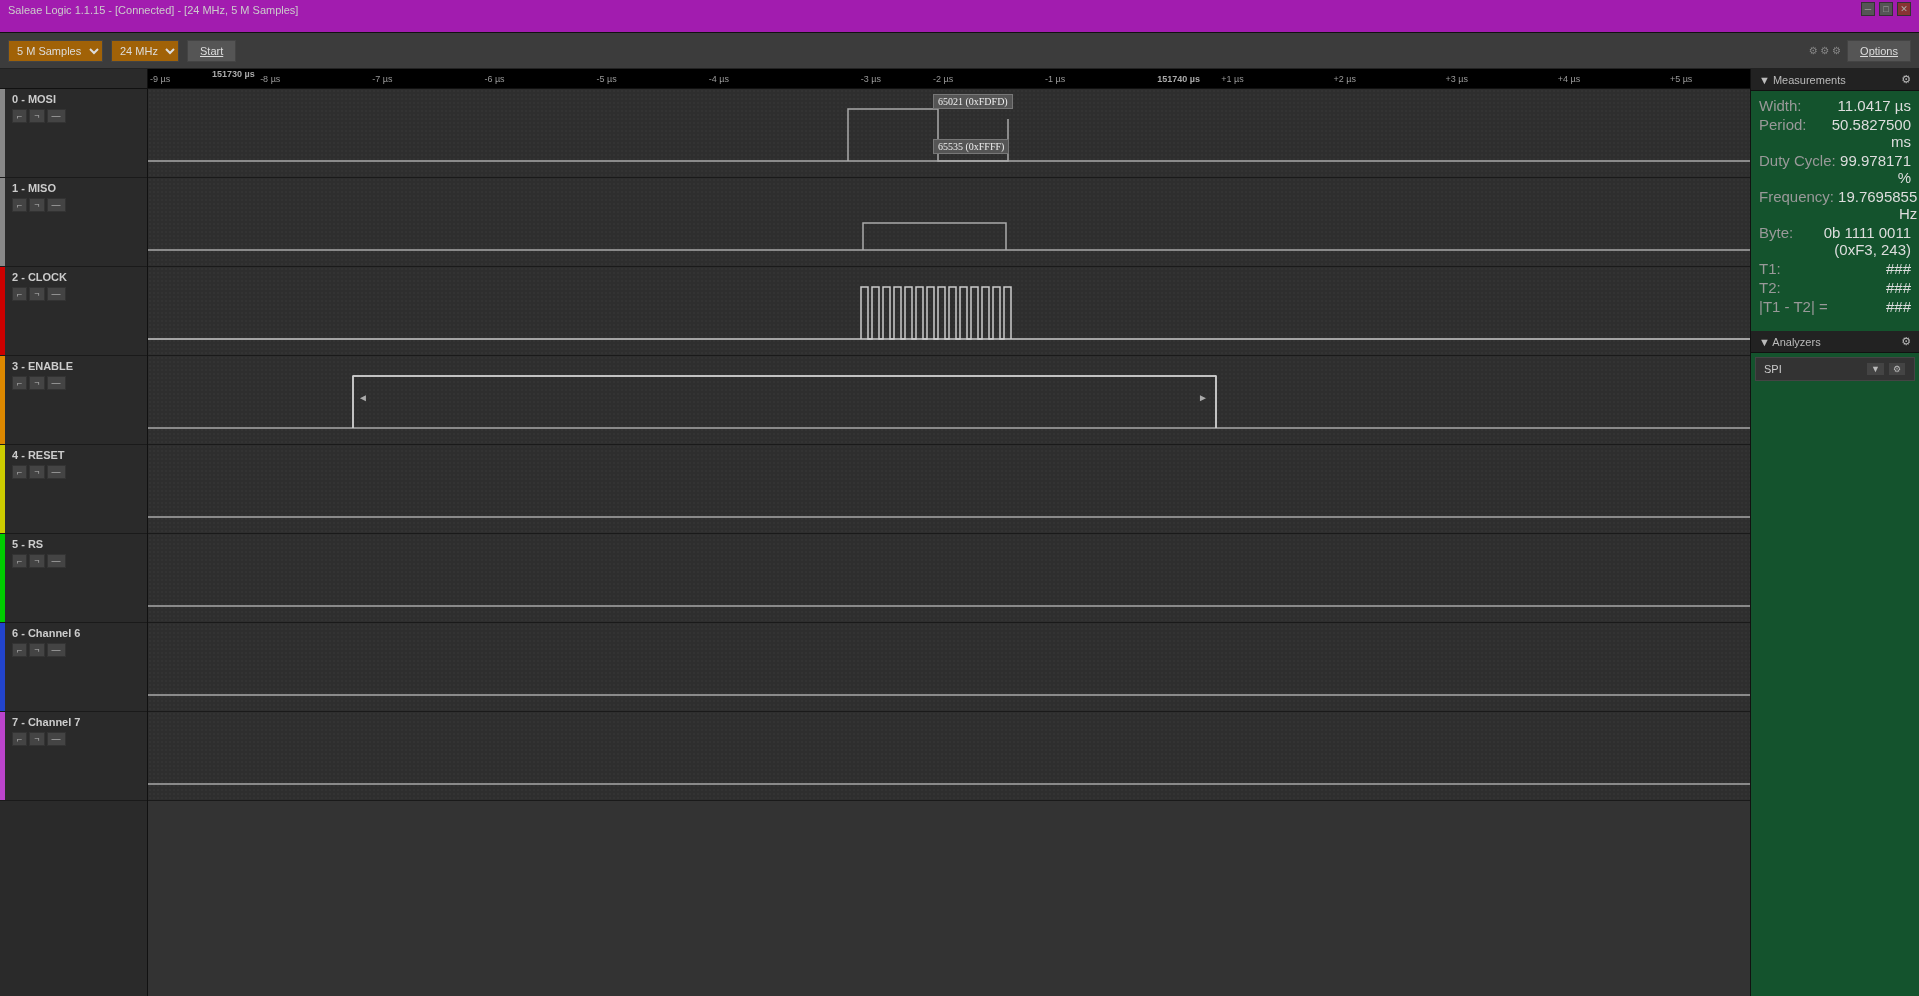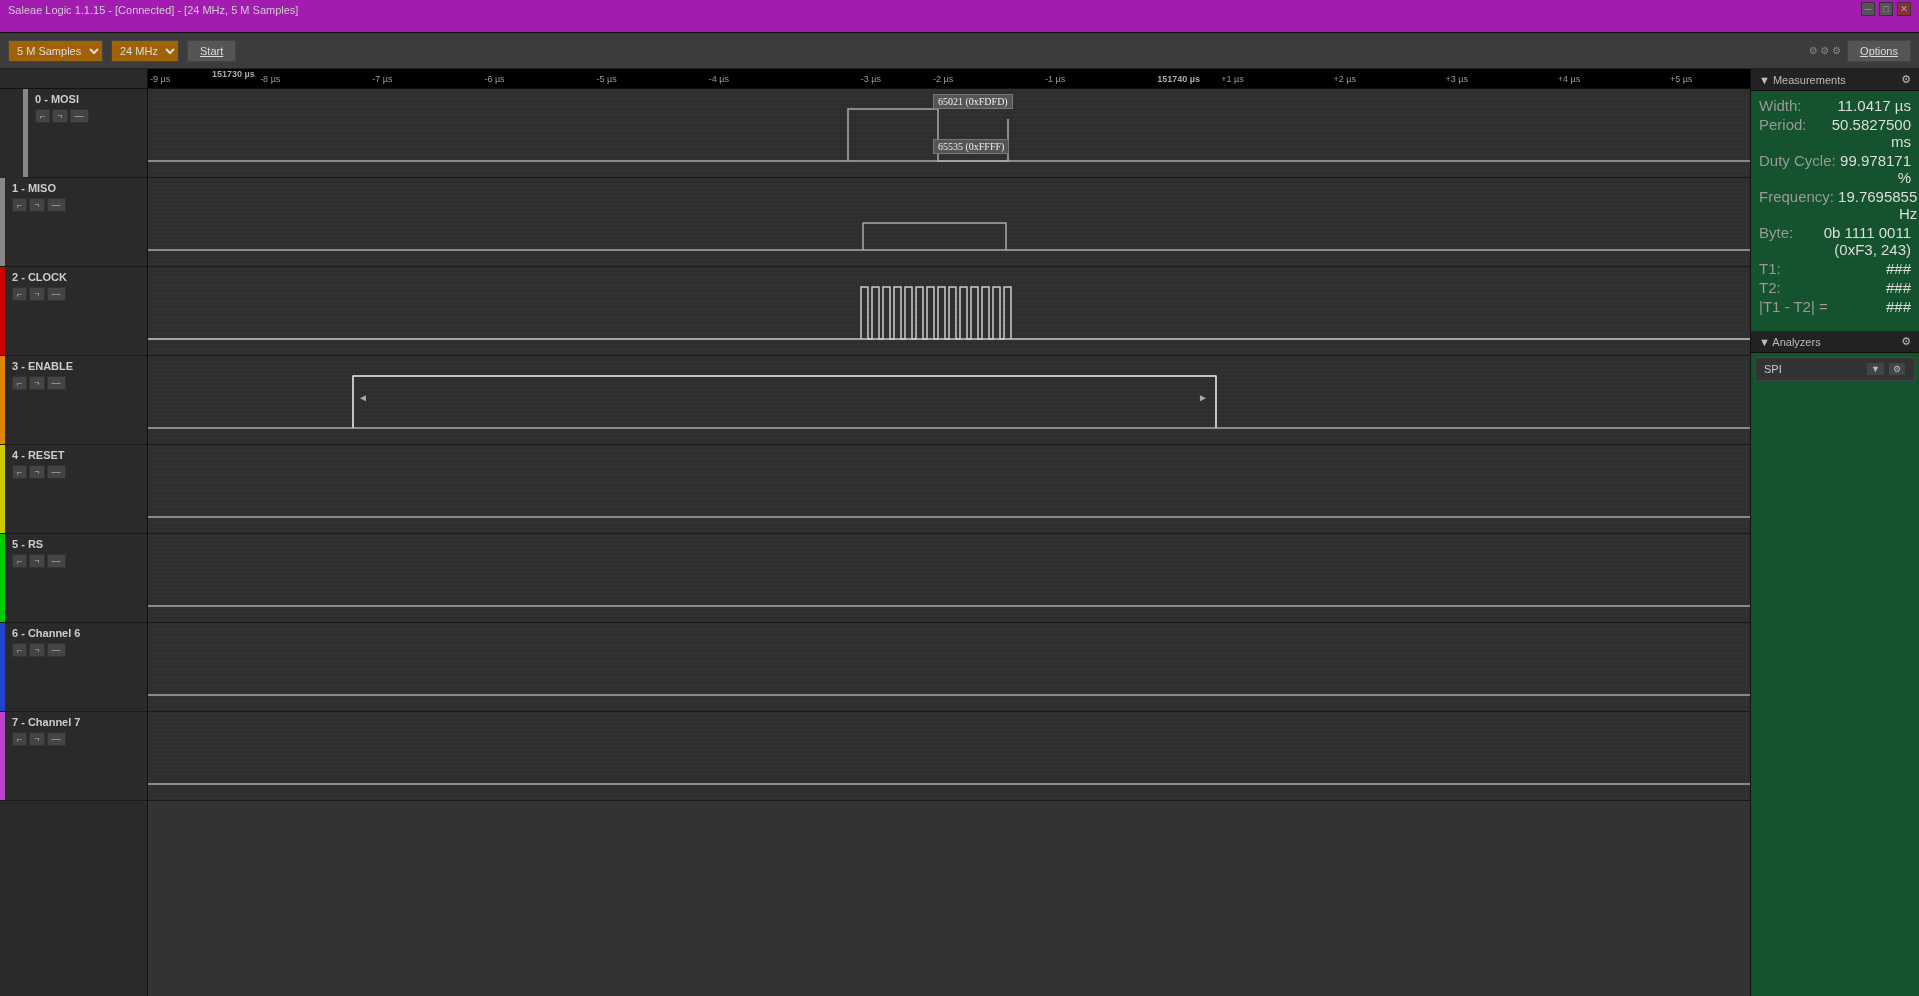--- a/index.html
+++ b/index.html
@@ -263,21 +263,21 @@
     <button class="toolbar-btn">Options</button>
   </div>
 </div>
 
 <div id="main">
 
   <div id="channels">
 
     <div style="height:20px; background:#2a2a2a; border-bottom:1px solid #111;"></div>
 
-    <div class="channel-row" style="height:89px;margin-left:23px;">
+    <div class="channel-row" style="height:89px;">
       <div class="channel-color-bar" style="background:#888888;"></div>
       <div class="channel-info">
         <span class="channel-name">0 - MOSI</span>
         <div class="channel-buttons">
           <div class="ch-btn">⌐</div>
           <div class="ch-btn">¬</div>
           <div class="ch-btn">—</div>
         </div>
       </div>
     </div>

